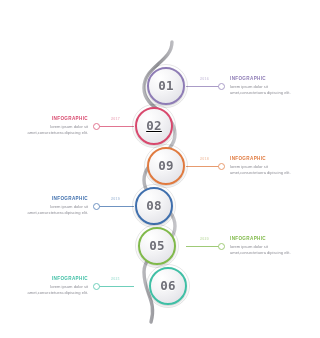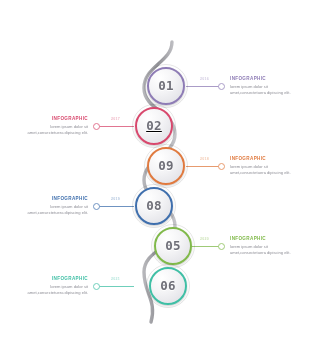--- a/index.html
+++ b/index.html
@@ -123,21 +123,21 @@
         <span class="num">08</span>
       </div>
       <div class="block left" style="top: 197px; left: 26px;">
         <p class="head" style="color: rgb(63, 111, 173);">INFOGRAPHIC</p>
         <p class="body">lorem ipsum dolor sit amet,consectetuera dipiscing elit.</p>
       </div>
       <div class="conn" style="left: 186px; width: 36px; top: 246px; background: rgb(128, 185, 74); opacity: 0.75; color: rgb(128, 185, 74);">
         <span class="cap" style="color: rgb(128, 185, 74); right: -3px;"></span>
         <span class="year" style="color: rgb(128, 185, 74); left: 14px;">2020</span>
       </div>
-      <div class="badge" style="left: 154px; top: 227px; border-color: rgb(128, 185, 74);">
+      <div class="badge" style="left: 138px; top: 227px; border-color: rgb(128, 185, 74);">
         <span class="num">05</span>
       </div>
       <div class="block right" style="top: 237px; left: 230px;">
         <p class="head" style="color: rgb(128, 185, 74);">INFOGRAPHIC</p>
         <p class="body">lorem ipsum dolor sit amet,consectetuera dipiscing elit.</p>
       </div>
       <div class="conn" style="left: 96px; width: 38px; top: 286px; background: rgb(63, 191, 165); opacity: 0.75; color: rgb(63, 191, 165);">
         <span class="cap" style="color: rgb(63, 191, 165); left: -3px;"></span>
         <span class="year" style="color: rgb(63, 191, 165); right: 14px;">2021</span>
       </div>

